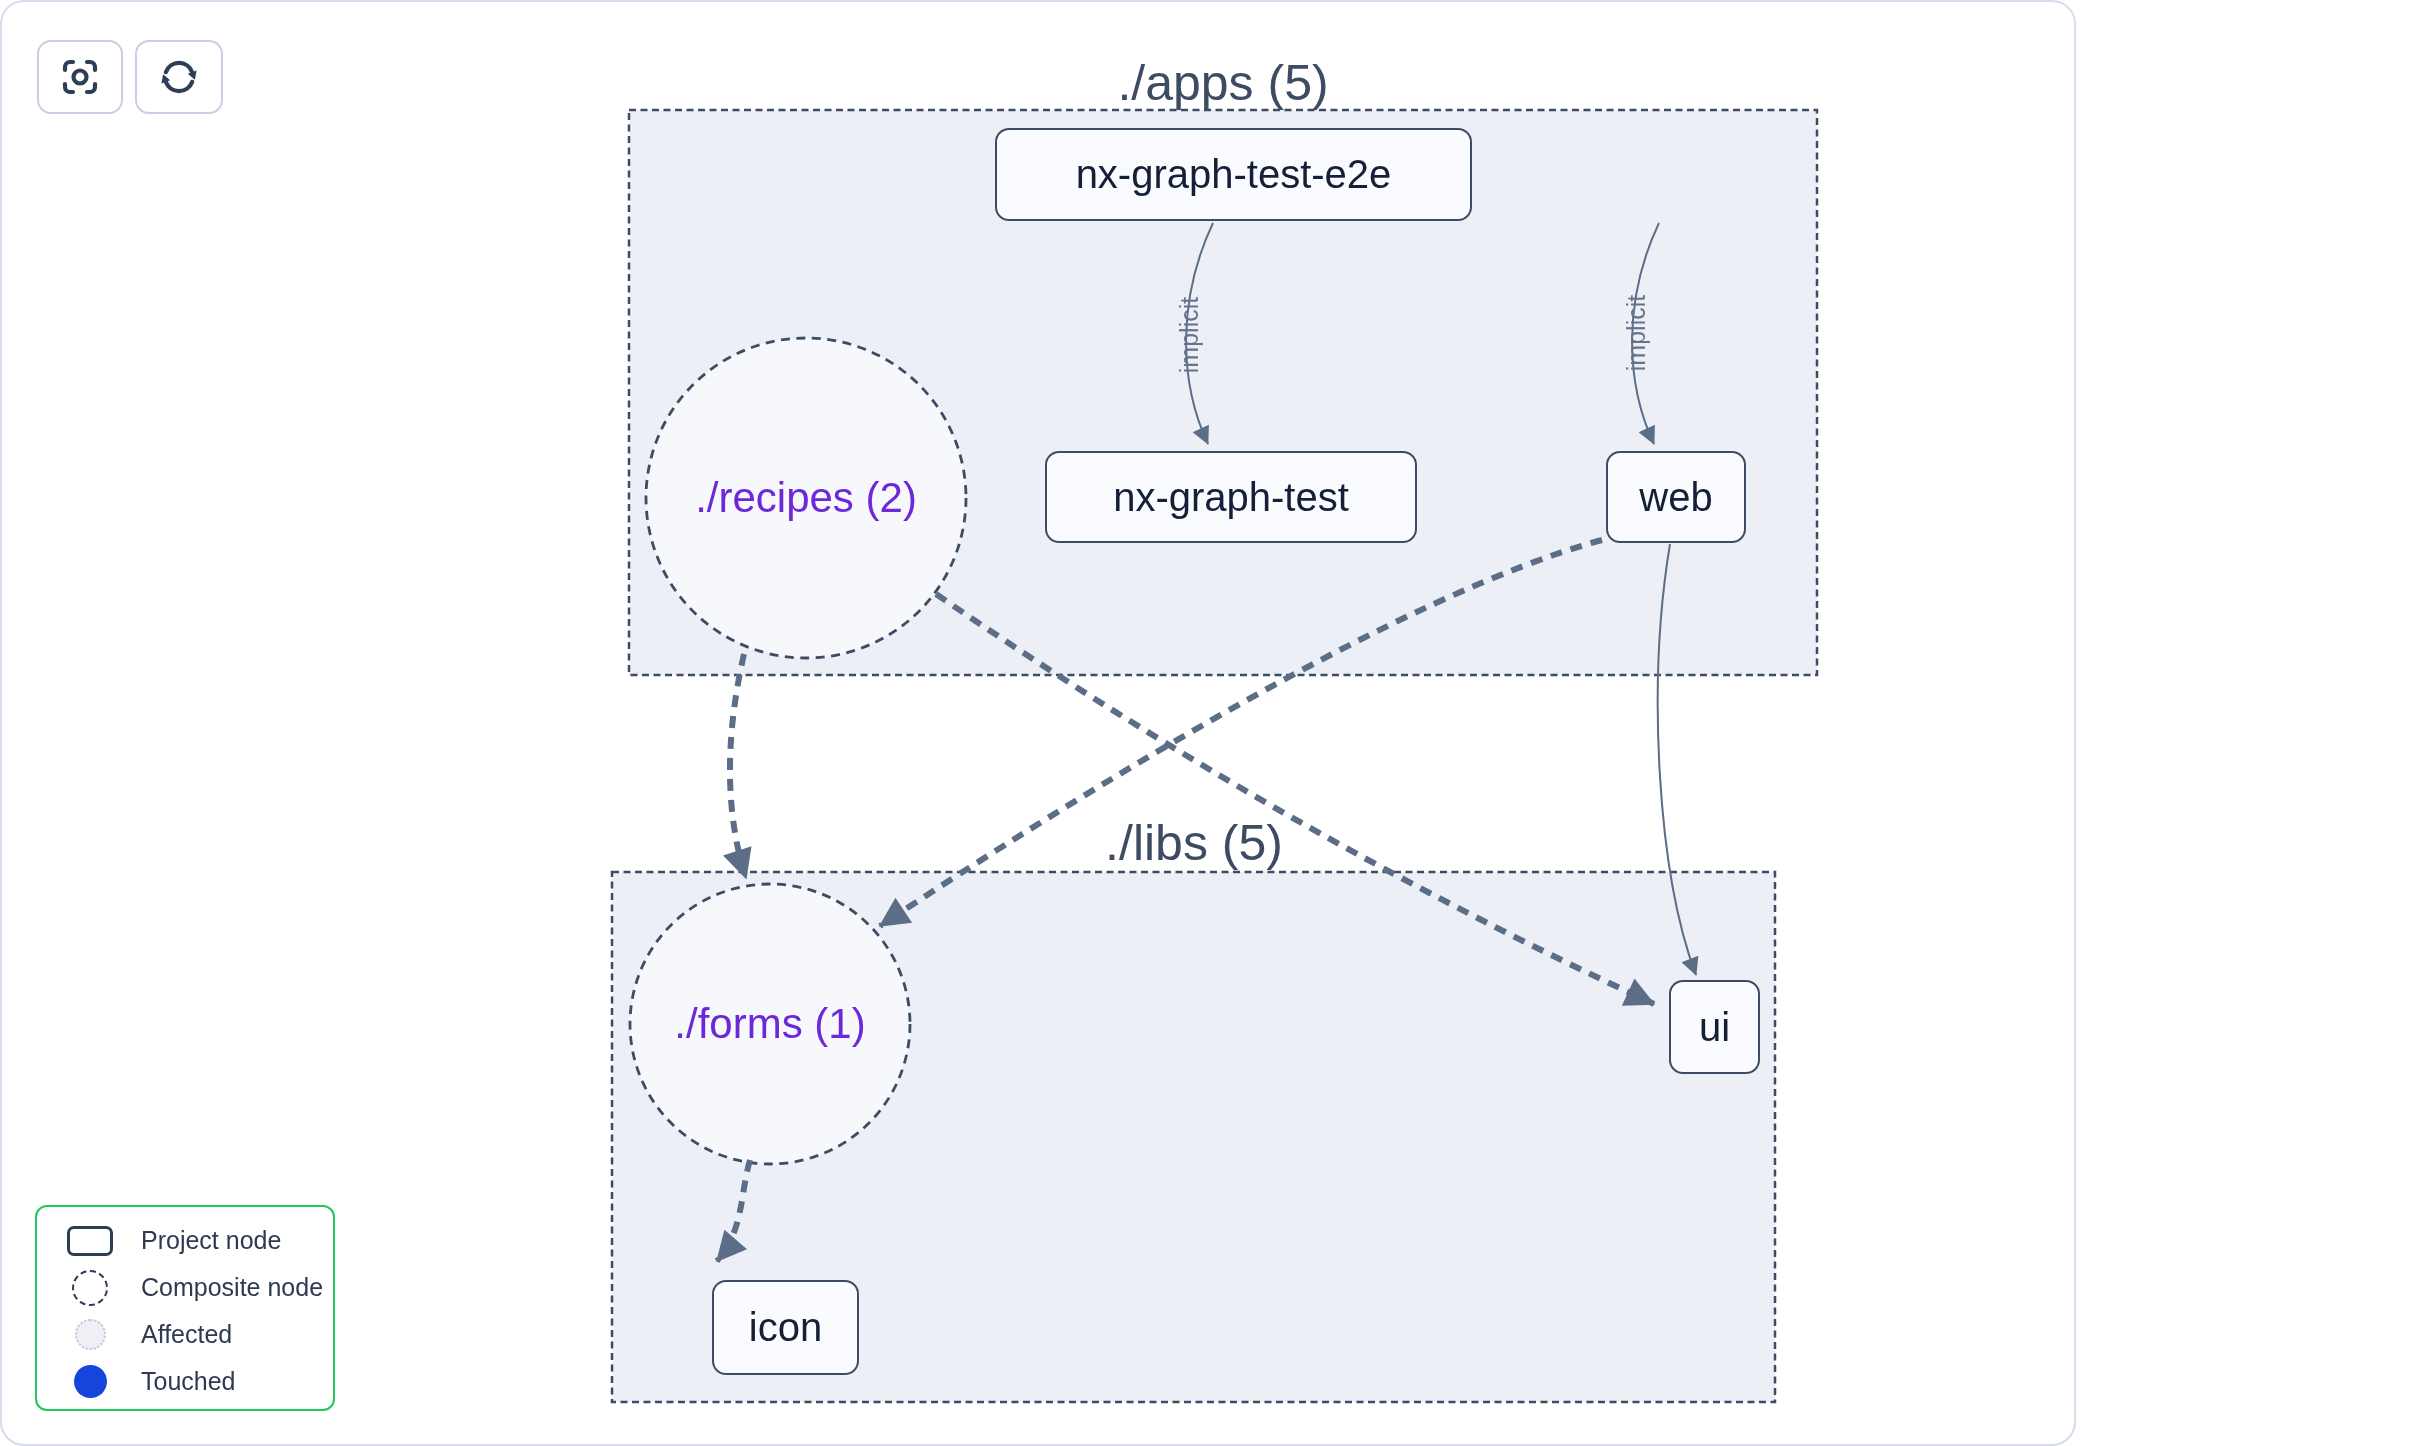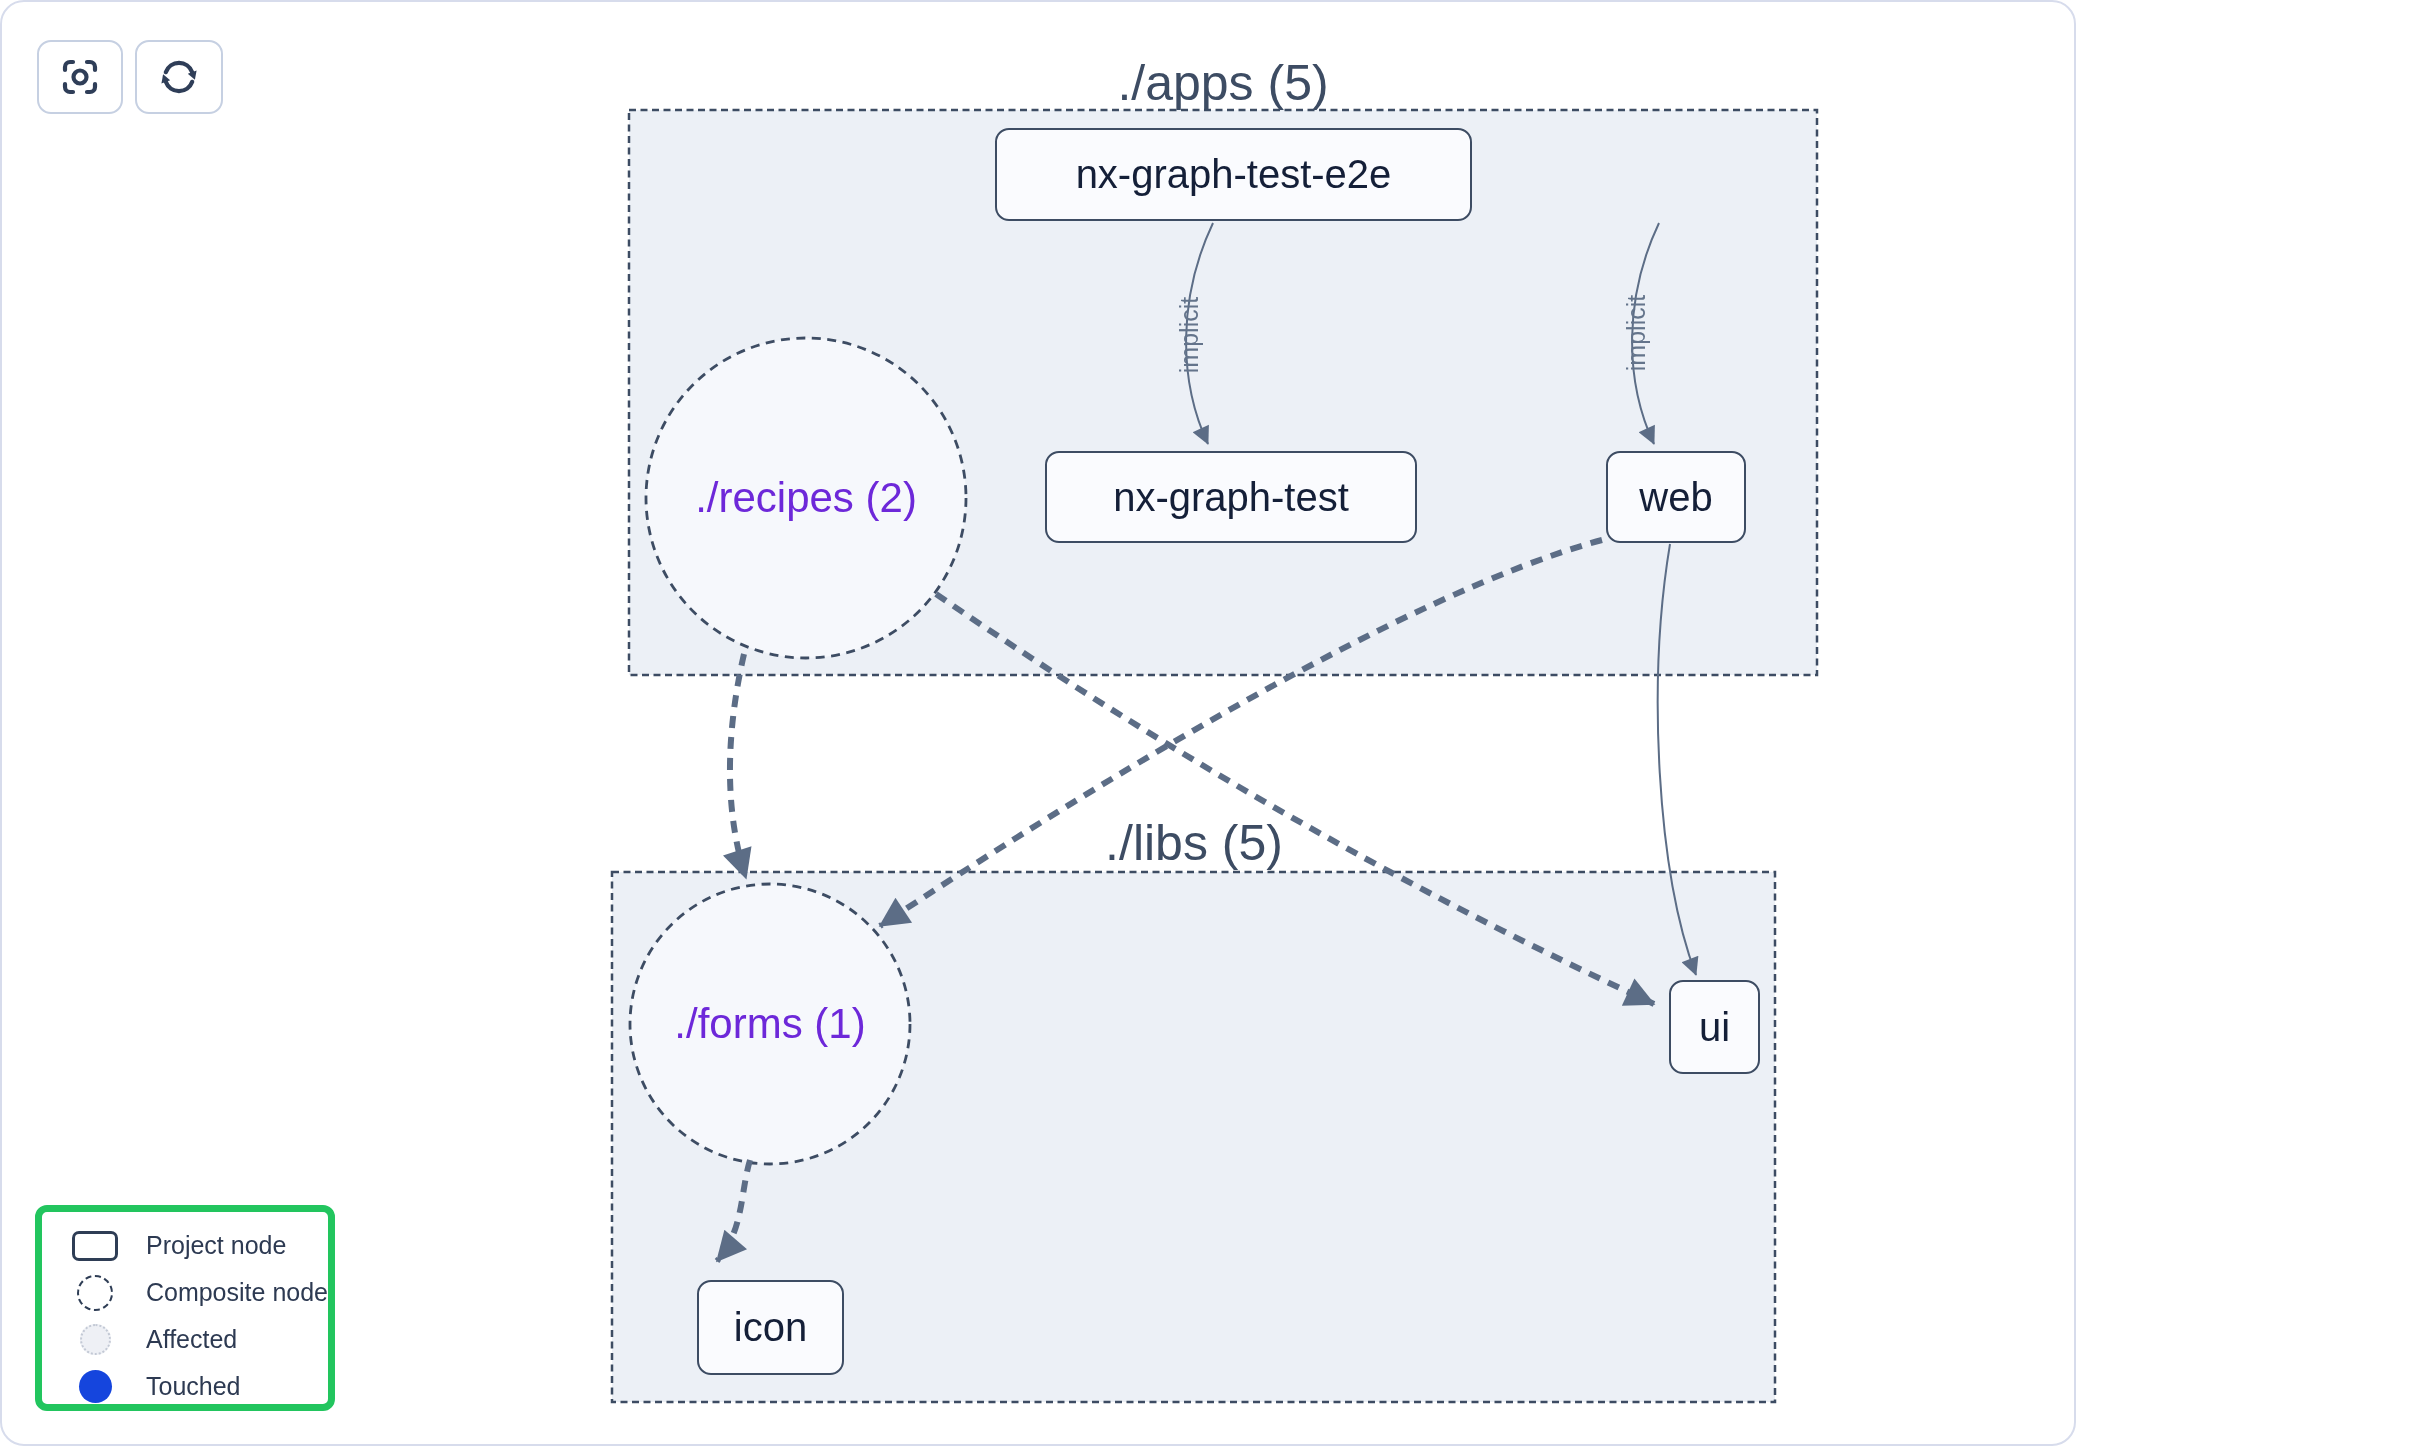--- a/index.html
+++ b/index.html
@@ -12,21 +12,21 @@
   .node{position:absolute;z-index:3;display:flex;align-items:center;justify-content:center;
         background:#fafbfe;border:2.5px solid #3d4c63;border-radius:14px;
         color:#141f38;font-size:40px;white-space:nowrap;box-sizing:border-box;}
   .circle-label{position:absolute;z-index:2;transform:translate(-50%,-50%);
                 color:#6d28d9;font-size:42px;white-space:nowrap;}
   .edge-label{position:absolute;z-index:2;transform:translate(-50%,-50%) rotate(-90deg);
               color:#64748b;font-size:25px;white-space:nowrap;}
   .tool-btn{position:absolute;z-index:4;display:flex;align-items:center;justify-content:center;
             background:#ffffff;border:2px solid #c6d0e2;border-radius:14px;cursor:pointer;}
   #legend{position:absolute;z-index:4;left:33px;top:1203px;width:300px;height:206px;
-          background:#ffffff;border:7px solid #22c55e;border-radius:12px;box-sizing:border-box;
+          background:#ffffff;border:2px solid #22c55e;border-radius:12px;box-sizing:border-box;
           padding:10px 0 0 24px;}
   .legend-row{display:flex;align-items:center;height:47px;}
   .legend-swatch-col{width:58px;display:flex;align-items:center;justify-content:center;}
   .legend-label{margin-left:22px;color:#2d3a52;font-size:25px;white-space:nowrap;}
   .sw-project{width:46px;height:30px;border:3px solid #2e3d55;border-radius:7px;background:#fff;box-sizing:border-box;}
   .sw-composite{width:36px;height:36px;border:2.5px dashed #2e3d55;border-radius:50%;box-sizing:border-box;}
   .sw-affected{width:31px;height:31px;border:2px dotted #c3c9d5;border-radius:50%;background:#eef0f5;box-sizing:border-box;}
   .sw-touched{width:33px;height:33px;border-radius:50%;background:#1545dd;}
 </style>
 </head>
@@ -63,21 +63,21 @@
   <div class="group-title" style="left:1221px;top:52px;">./apps (5)</div>
   <div class="group-title" style="left:1192px;top:812px;">./libs (5)</div>
 
   <div class="circle-label" style="left:804px;top:496px;">./recipes (2)</div>
   <div class="circle-label" style="left:768px;top:1022px;">./forms (1)</div>
 
   <div class="node" style="left:993px;top:126px;width:477px;height:93px;">nx-graph-test-e2e</div>
   <div class="node" style="left:1043px;top:449px;width:372px;height:92px;">nx-graph-test</div>
   <div class="node" style="left:1604px;top:449px;width:140px;height:92px;">web</div>
   <div class="node" style="left:1667px;top:978px;width:91px;height:94px;">ui</div>
-  <div class="node" style="left:695px;top:1278px;width:147px;height:95px;">icon</div>
+  <div class="node" style="left:710px;top:1278px;width:147px;height:95px;">icon</div>
 
   <div class="edge-label" style="left:1187px;top:333px;">implicit</div>
   <div class="edge-label" style="left:1634px;top:331px;">implicit</div>
 
   <div class="tool-btn" style="left:35px;top:38px;width:82px;height:70px;">
     <svg width="48" height="48" viewBox="0 0 48 48">
       <g stroke="#2f3e58" stroke-width="4.2" fill="none" stroke-linecap="round">
         <path d="M9 17 V14 a5 5 0 0 1 5 -5 h3"></path>
         <path d="M31 9 h3 a5 5 0 0 1 5 5 v3"></path>
         <path d="M39 31 v3 a5 5 0 0 1 -5 5 h-3"></path>

